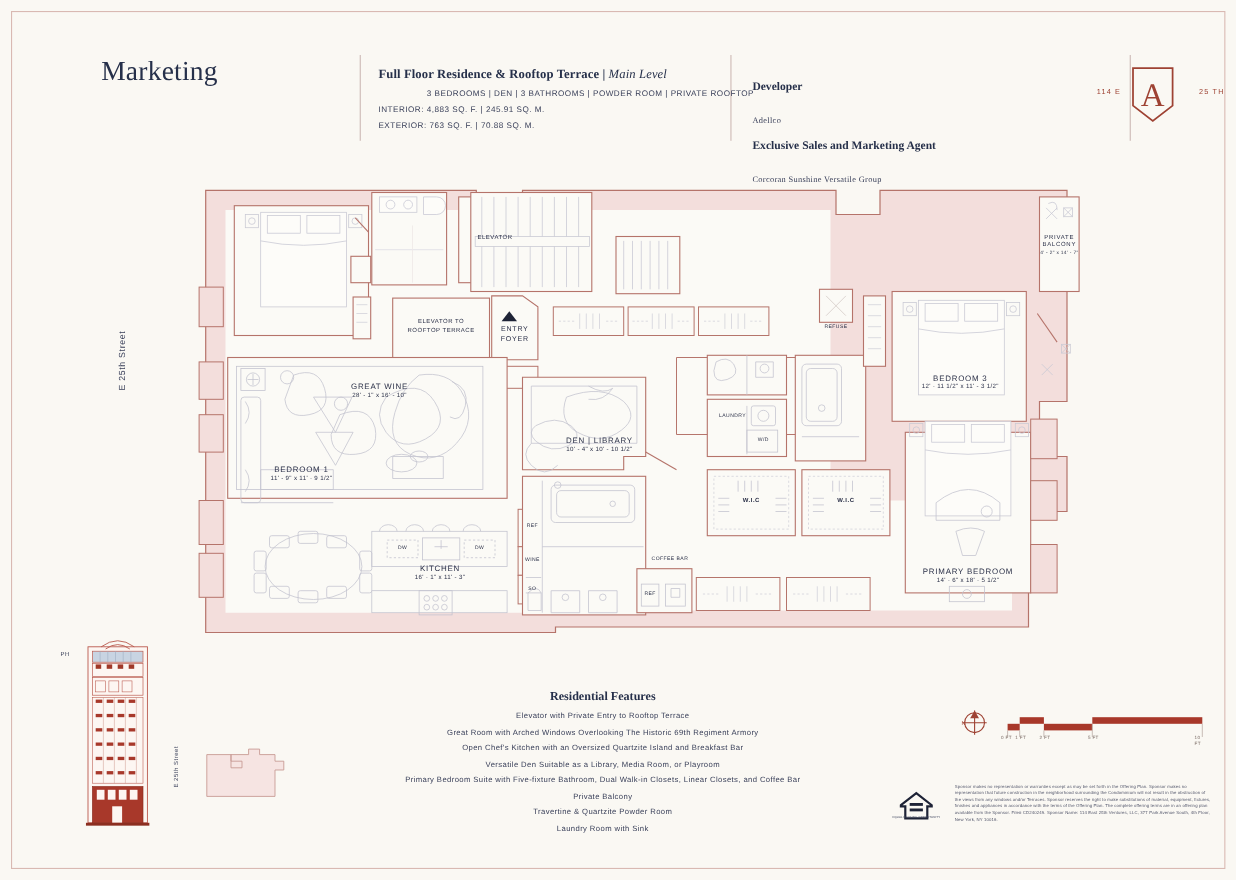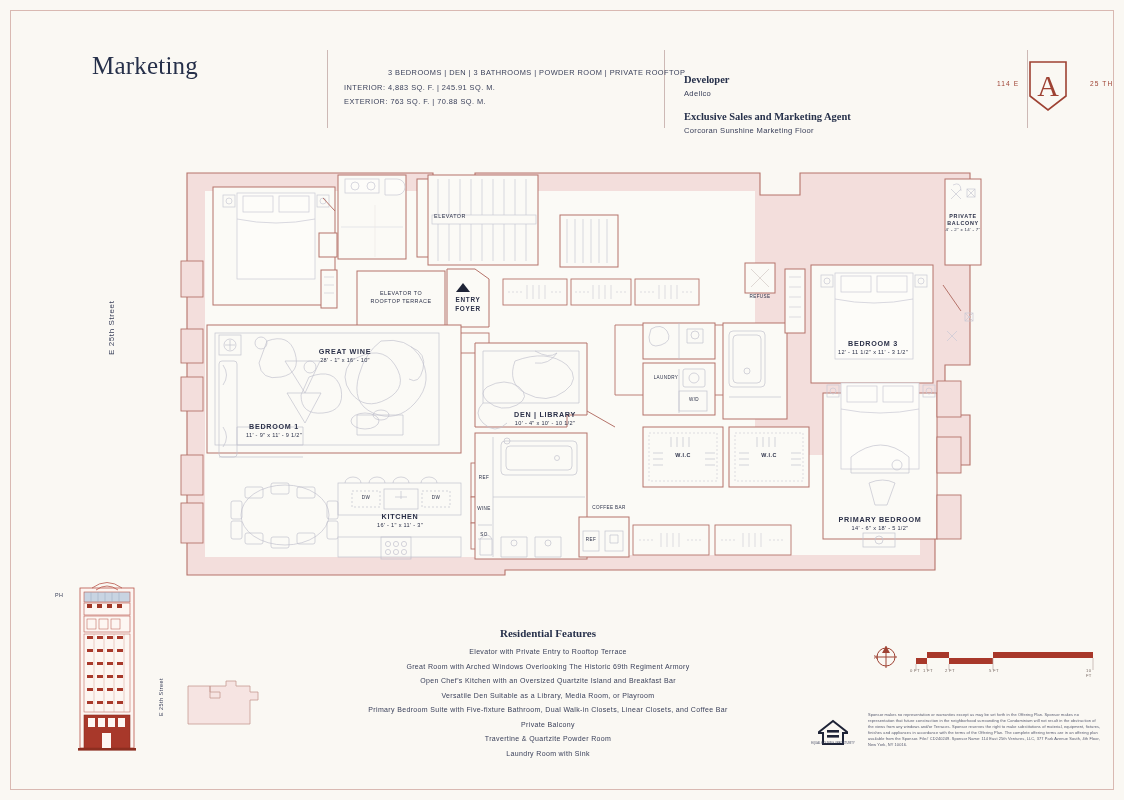--- a/index.html
+++ b/index.html
@@ -34,21 +34,21 @@
     font-family:"Liberation Serif", serif;
     font-size:11.5px; font-weight:bold; color:#26304a; letter-spacing:.1px;
     white-space:nowrap;
   }
   .res-head .lvl { font-weight:normal; font-style:italic; }
   .res-sub { font-size:7.4px; color:#3a405a; letter-spacing:.45px; margin-top:6px; white-space:nowrap;margin-left:44px; }
   .res-line { font-size:7.4px; color:#3a405a; letter-spacing:.45px; margin-top:5.5px; white-space:nowrap; }
 
   .col-dev { position:absolute; left:592px; top:24px; width:300px; }
   .dev-head { font-family:"Liberation Serif", serif; font-size:10.5px; font-weight:bold; color:#26304a; }
-  .dev-sub { font-size:7.6px; color:#3a405a; letter-spacing:.3px; margin-top:4px; }
+  .dev-sub { font-size:7.6px; color:#3a405a; letter-spacing:.3px; margin-top:20px;font-family:Liberation Serif, serif; }
   .dev-gap { height:13px; }
 
   
   .logo-wrap { position:absolute; left:905px; top:8px; width:120px; height:60px; }
   .logo-left, .logo-right {
     position:absolute; top:22px; font-size:6.6px; color:#9e4233; letter-spacing:1.1px;
   }
   .logo-left { left:0px; }
   .logo-right { left:93px; }
   .shield {
@@ -68,21 +68,21 @@
   }
 
   
   .plan { position:absolute; left:175px; top:165px; width:810px; height:425px; }
   .plan svg { display:block; }
 
   .rlabel {
     position:absolute; text-align:center; color:#2b3048;
     letter-spacing:.7px; line-height:1.35; pointer-events:none;
   }
-  .rlabel .nm { font-size:7.2px; font-weight:bold; }
+  .rlabel .nm { font-size:7.2px; font-weight:normal; }
   .rlabel .dm { font-size:5.6px; letter-spacing:.3px; }
   .rlabel.sm .nm { font-size:5.4px; font-weight:normal; letter-spacing:.5px; }
   .rlabel.xs .nm { font-size:4.6px; font-weight:normal; letter-spacing:.4px; }
 
   
   .features { position:absolute; left:338px; top:627px; width:420px;text-align:center; }
   .feat-title { font-family:"Liberation Serif", serif; font-size:11px; font-weight:bold; color:#26304a; }
   .feat-item { font-size:7px; color:#3a405a; letter-spacing:.35px; margin-top:7.5px; white-space:nowrap; }
   .feat-list { margin-top:9px; }
 
@@ -113,31 +113,36 @@
 <div class="page-border"></div>
 
 <div class="header">
   <div class="ph-title">Marketing</div>
 
   <div class="vrule vr1"></div>
   <div class="vrule vr2"></div>
   <div class="vrule vr3"></div>
 
   <div class="col-res">
+    <div class="res-head">
+      <span>Full Floor Residence &amp; Rooftop Terrace</span>
+      <span>|</span>
+      <span class="lvl">Main Level</span>
+    </div>
     <div class="res-sub">3 BEDROOMS  |  DEN  |  3 BATHROOMS  |  POWDER ROOM  |  PRIVATE ROOFTOP</div>
     <div class="res-line">INTERIOR:  4,883 SQ. F.  |  245.91 SQ. M.</div>
     <div class="res-line">EXTERIOR:  763 SQ. F.  |  70.88 SQ. M.</div>
   </div>
 
   <div class="col-dev">
     <div class="dev-head">Developer</div>
     <div class="dev-sub">Adellco</div>
     <div class="dev-gap"></div>
     <div class="dev-head">Exclusive Sales and Marketing Agent</div>
-    <div class="dev-sub">Corcoran Sunshine Marketing Floor</div>
+    <div class="dev-sub">Corcoran Sunshine Versatile Group</div>
   </div>
 
   <div class="logo-wrap">
     <div class="logo-left">114 E</div>
     <div class="logo-right">25 TH</div>
     <svg class="shield" viewBox="0 0 40 52">
       <path d="M2 2 H38 V36 L20 50 L2 36 Z" fill="none" stroke="#9e4233" stroke-width="1.6"></path>
       <text x="20" y="36" text-anchor="middle" font-family="Liberation Serif, serif" font-size="30" fill="#9e4233">A</text>
     </svg>
   </div>
@@ -425,21 +430,21 @@
   <div class="rlabel" style="left:110px; top:182px; width:120px;">
     <div class="nm">GREAT WINE</div>
     <div class="dm">28' - 1" x 16' - 10"</div>
   </div>
 
   <div class="rlabel" style="left:165px; top:347px; width:120px;">
     <div class="nm">KITCHEN</div>
     <div class="dm">16' - 1" x 11' - 3"</div>
   </div>
 
-  <div class="rlabel" style="left:300px; top:245px; width:112px;padding-left:28px;">
+  <div class="rlabel" style="left:300px; top:231px; width:112px;padding-left:28px;">
     <div class="nm">DEN | LIBRARY</div>
     <div class="dm">10' - 4" x 10' - 10 1/2"</div>
   </div>
 
   <div class="rlabel" style="left:637px; top:174px; width:122px;">
     <div class="nm">BEDROOM 3</div>
     <div class="dm">12' - 11 1/2" x 11' - 3 1/2"</div>
   </div>
 
   <div class="rlabel" style="left:648px; top:350px; width:114px;">

